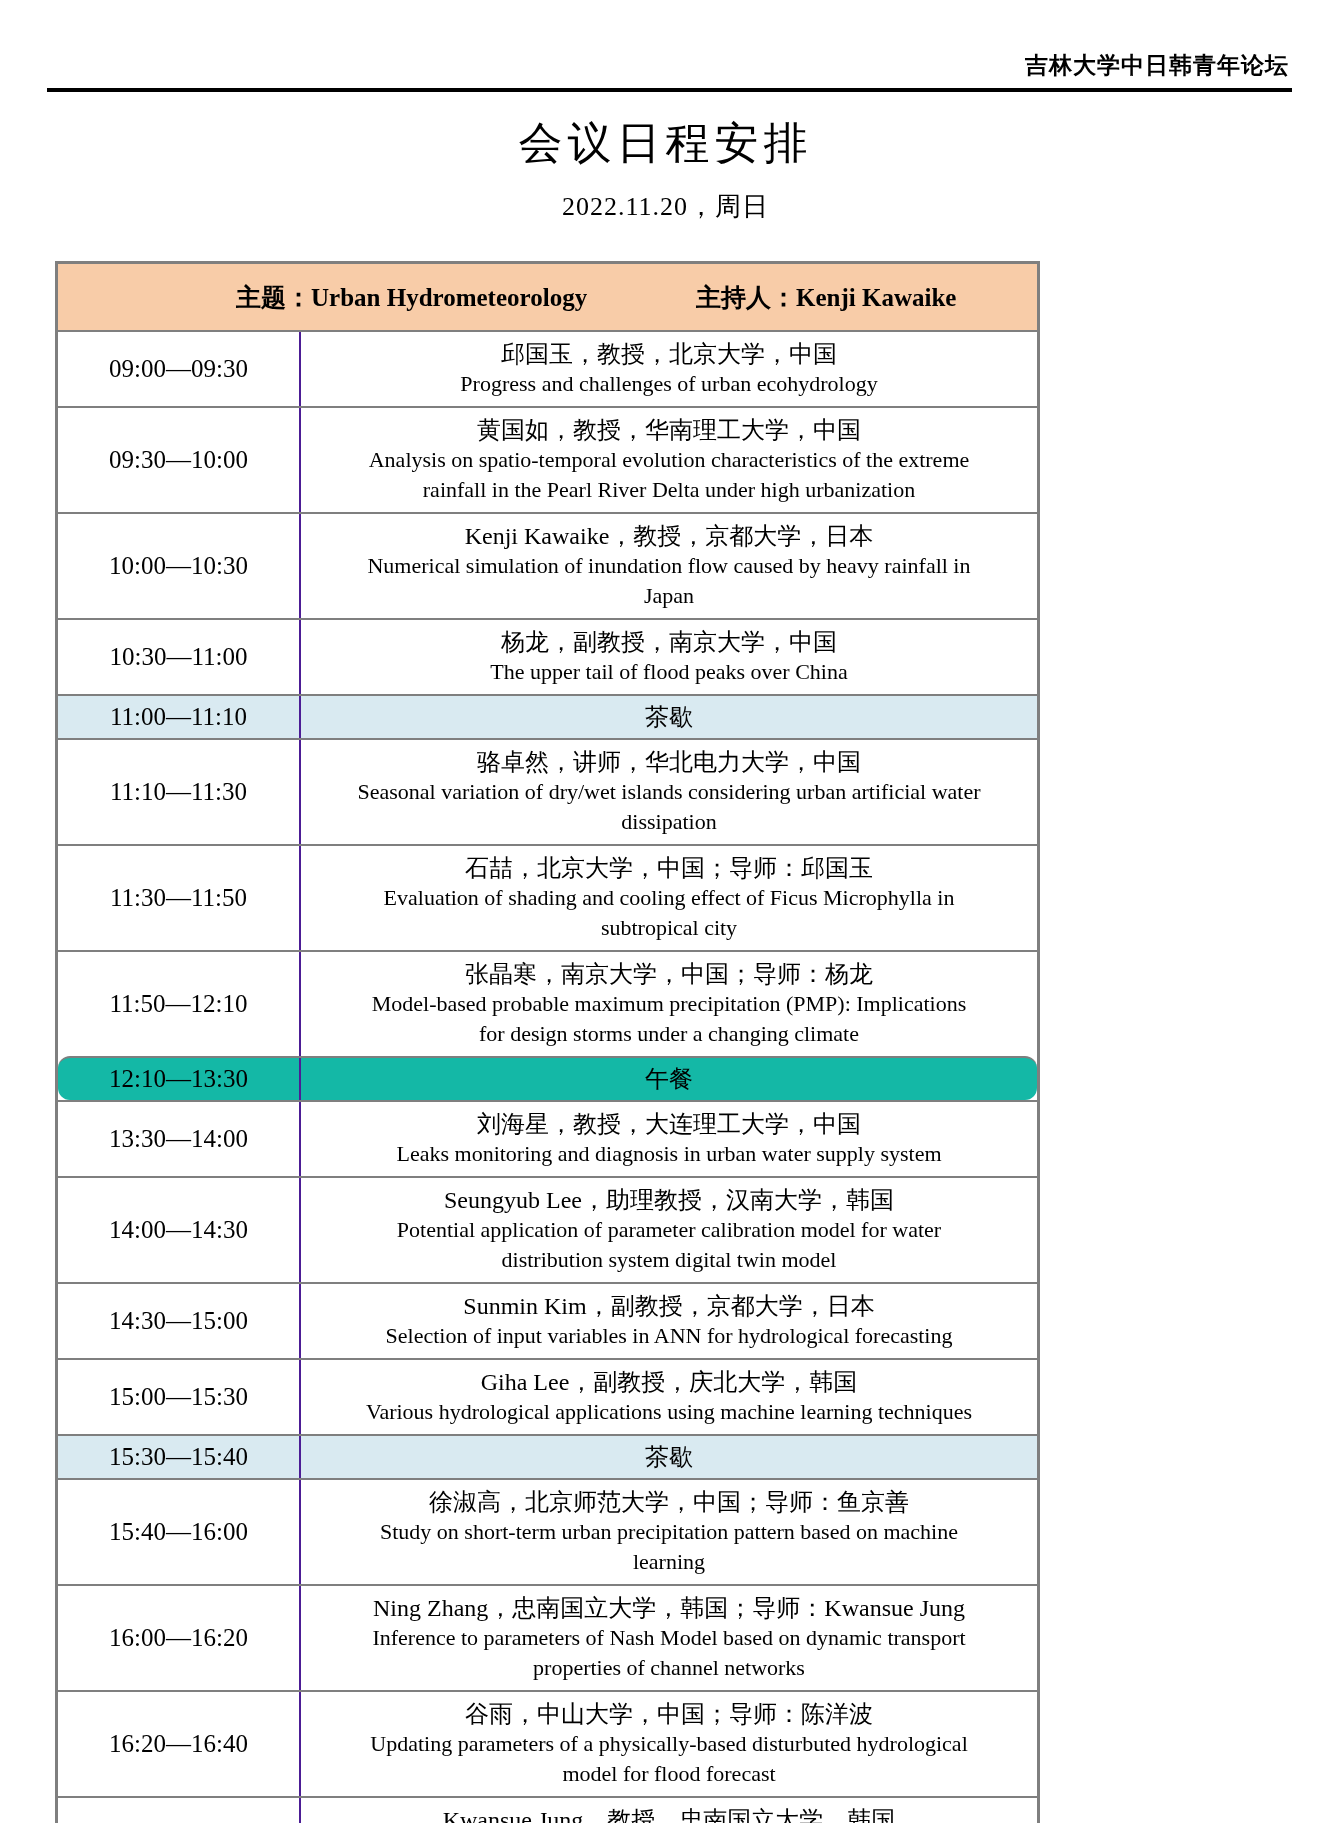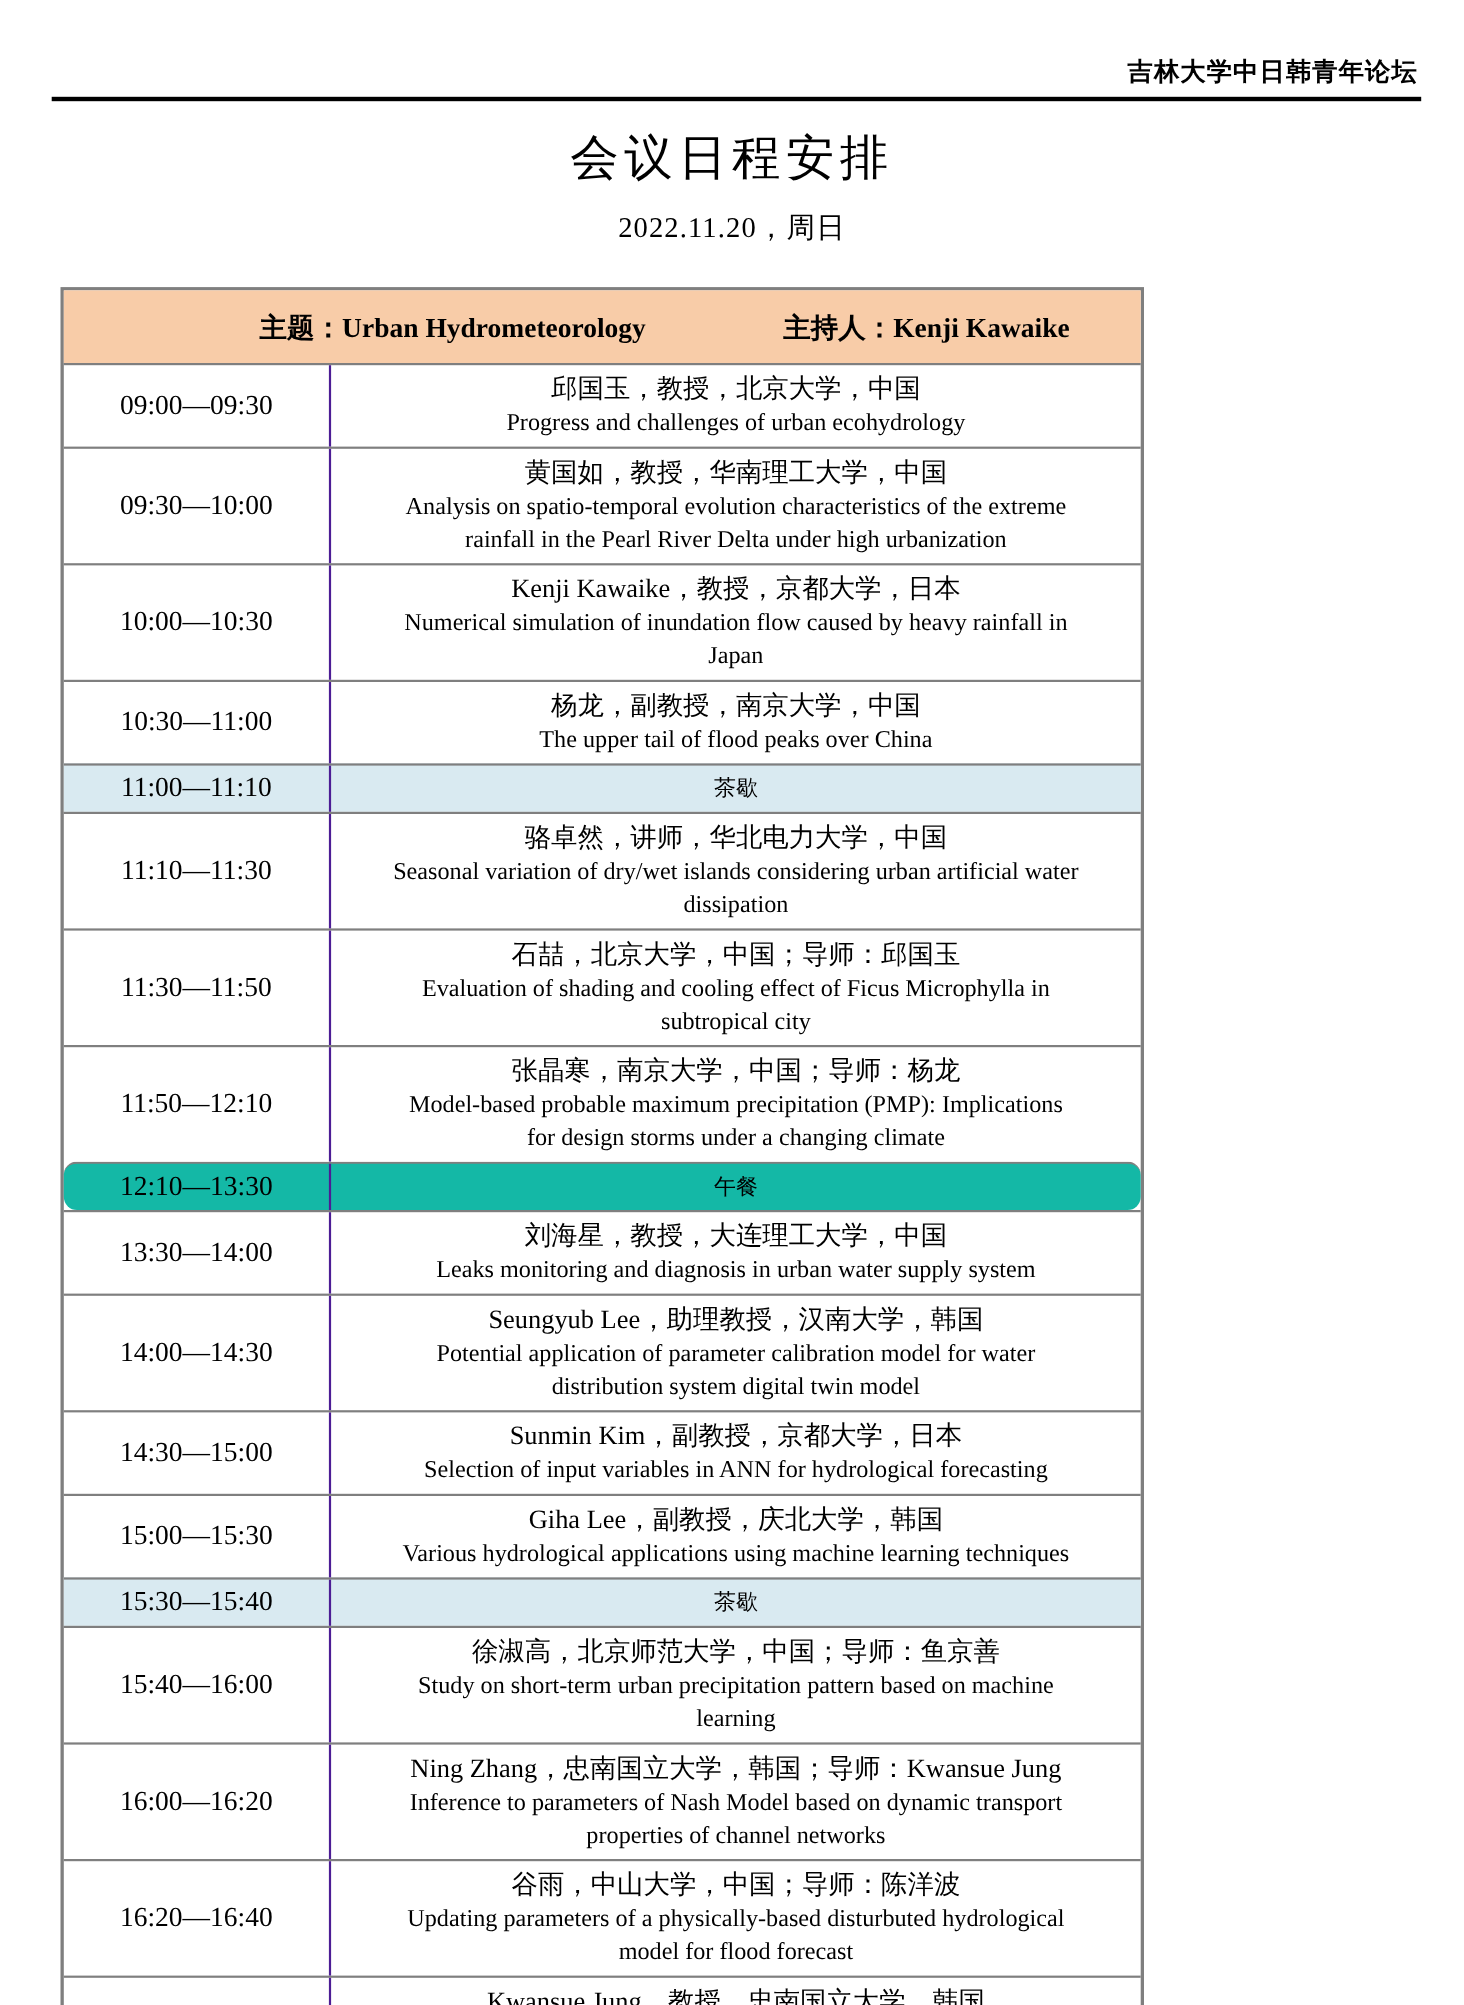--- a/index.html
+++ b/index.html
@@ -24,36 +24,36 @@
     border:3px solid #7f7f7f;
   }
   .row { display:flex; border-top:2px solid #7f7f7f; box-sizing:border-box; }
   .row:first-child { border-top:none; }
 
   .session {
     background:#f8cca8; min-height:66px; align-items:center;
     position:relative; font-size:25px; font-weight:bold;
   }
   .topic-group { margin-left:178px; white-space:nowrap; }
-  .chair-group { position:absolute; left:654px; white-space:nowrap; }
+  .chair-group { position:absolute; left:638px; white-space:nowrap; }
   .lbl { font-family:"DejaVu Sans","Liberation Sans",sans-serif; font-weight:bold; }
 
   .tcell {
     flex:0 0 243px; border-right:2px solid #4c1d95; box-sizing:border-box;
     display:flex; align-items:center; justify-content:center;
     font-size:25px;
   }
   .ccell { flex:1; padding:7px 56px; text-align:center; line-height:30px; }
   .speaker { font-size:24px; }
   .ttitle  { font-size:22px; }
 
   .brk { min-height:44px; }
   .brk .ccell {
     display:flex; align-items:center; justify-content:center;
-    font-size:20px; padding:0;
+    font-size:24px; padding:0;
   }
   .tea   { background:#d9eaf1; }
   .lunch { background:#14b8a6;border-radius:12px; }
 </style>
 </head>
 <body>
 
 <div>
 
   <div class="forum-line">吉林大学中日韩青年论坛</div>

